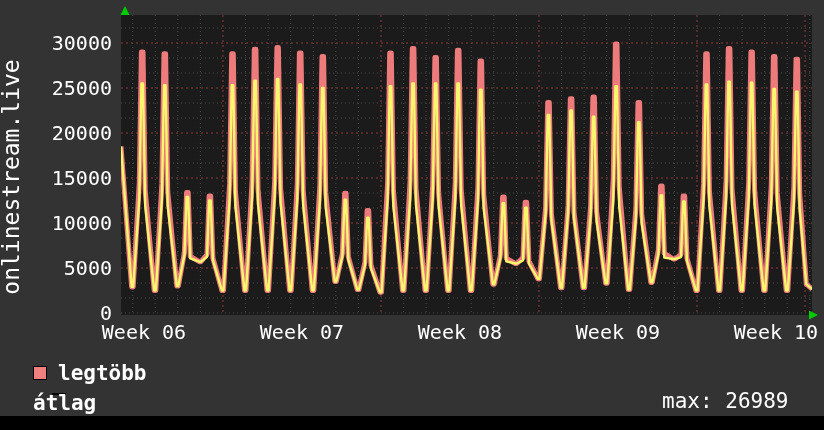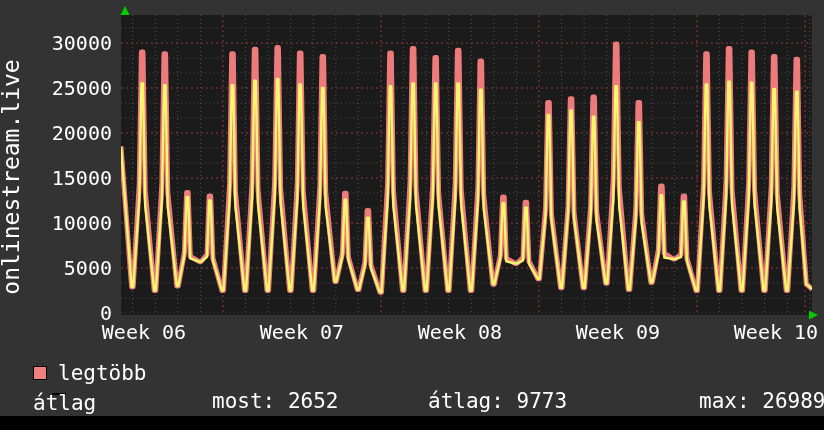--- a/index.html
+++ b/index.html
@@ -9,21 +9,21 @@
     color:#ffffff;overflow:hidden;
   }
   .vtitle{
     position:absolute;left:-139px;top:164px;width:300px;height:26px;
     transform:rotate(-90deg);text-align:center;font-size:23px;line-height:26px;
     color:#ffffff;letter-spacing:0px;white-space:nowrap;
   }
   #chart{position:absolute;left:0;top:0;}
   .legend-row{position:absolute;display:flex;align-items:center;height:16px;}
   .swatch{display:inline-block;width:12px;height:12px;border:1px solid #000;margin-right:11px;}
-  .legend-label{font-size:21px;line-height:16px;}
+  .legend-label{font-size:21px;line-height:16px;font-weight:bold;}
   .stat{position:absolute;font-size:21px;line-height:16px;white-space:pre;}
   .bottom-bar{position:absolute;left:0;top:416px;width:824px;height:14px;background:#000000;}
 </style>
 </head>
 <body>
 
 <div class="screen">
 
   <div class="vtitle">onlinestream.live</div>
 
@@ -106,18 +106,16 @@
 
   <div class="legend-row" style="left:33px;top:365px;">
     <span class="swatch" style="background: rgb(240, 128, 128);"></span>
     <span class="legend-label">legtöbb</span>
   </div>
   <div class="legend-row" style="left:33px;top:393px;flex-direction:column;">
     <span class="swatch" style="background: rgb(249, 249, 127);"></span>
     <span class="legend-label">átlag</span>
   </div>
 
-  <div class="stat" style="left:212px;top:393px;"><span>most:</span> <span>2652</span></div>
-  <div class="stat" style="left:428px;top:393px;"><span>átlag:</span> <span>9773</span></div>
-  <div class="stat" style="left:699px;top:393px;"><span>max:</span> <span>26989</span></div>
+  <div class="stat" style="left:662px;top:393px;"><span>max:</span> <span>26989</span></div>
 
   <div class="bottom-bar"></div>
 </div>
 
 </body></html>

